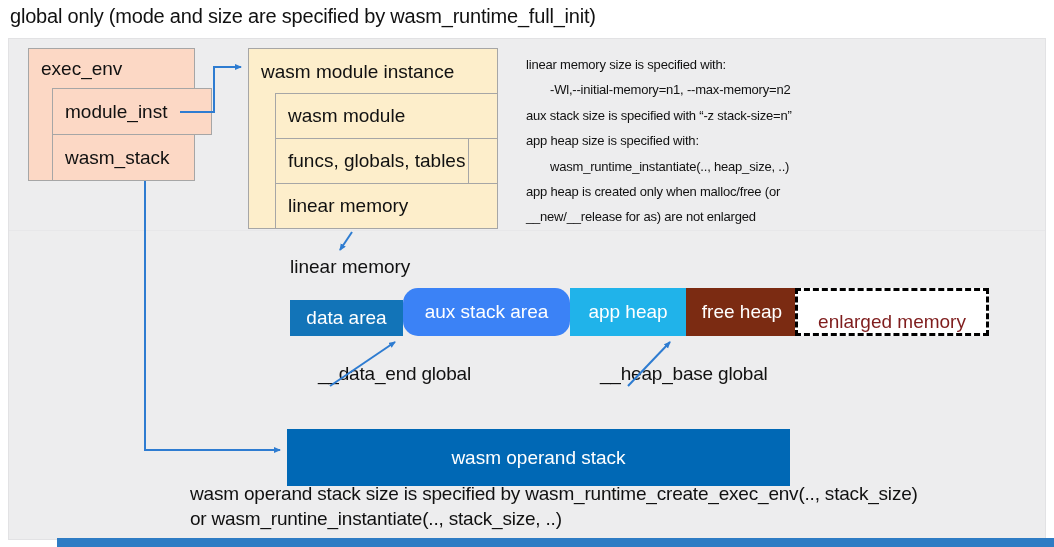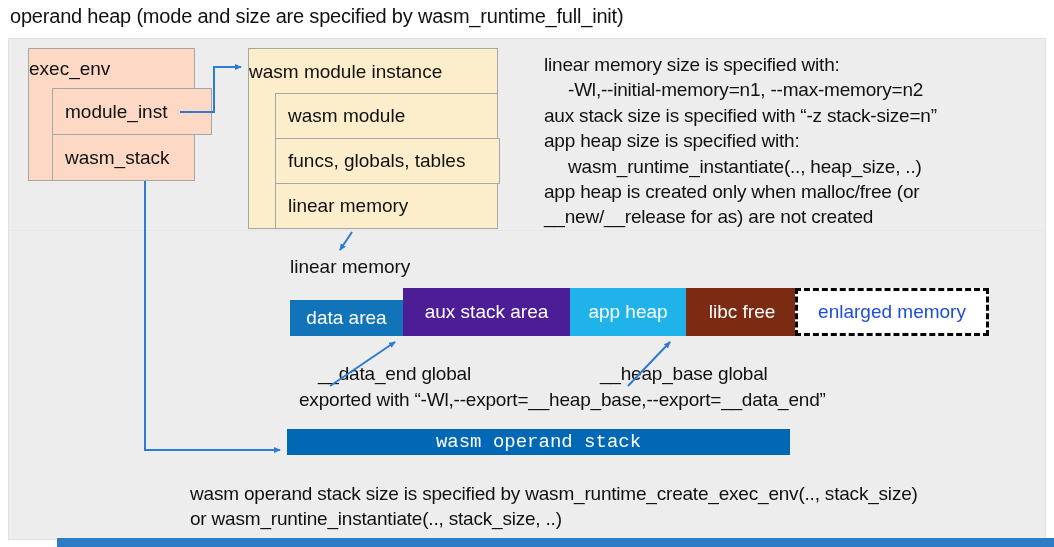--- a/index.html
+++ b/index.html
@@ -7,34 +7,34 @@
     position:relative;width:1054px;height:547px;overflow:hidden;
     font-family:"Liberation Sans", sans-serif;color:#111;background:#fff;
   }
   .abs{position:absolute;}
   #page-title{left:10px;top:5px;font-size:20px;letter-spacing:-0.2px;white-space:nowrap;}
   #panel{left:8px;top:38px;width:1038px;height:502px;background:#ededee;border:1px solid #e2e2e4;box-sizing:border-box;}
   #seam{left:9px;top:230px;width:1036px;height:1px;background:#e7e7e9;}
 
   
   .struct,.struct-row{box-sizing:border-box;border:1px solid #a6a6a6;font-size:19px;}
-  .struct-header{display:flex;align-items:center;white-space:nowrap;}
+  .struct-header{padding-left:12px;display:flex;align-items:center;white-space:nowrap;}
   #exec-env{left:28px;top:48px;width:167px;height:133px;}
   #exec-env .struct-header{height:40px;}
   #row-module-inst{left:52px;top:88px;width:160px;height:47px;}
   #row-wasm-stack{left:52px;top:134px;width:143px;height:47px;}
   #module-instance{left:248px;top:48px;width:250px;height:181px;}
   #module-instance .struct-header{height:45px;}
   #row-wasm-module{left:275px;top:93px;width:223px;height:46px;}
-  #row-funcs{left:275px;top:138px;width:225px;height:46px;}
+  #row-funcs{left:275px;top:138px;width:194px;height:46px;}
   #row-linear-memory{left:275px;top:183px;width:223px;height:46px;}
   .struct-row{display:flex;align-items:center;padding-left:12px;white-space:nowrap;}
 
   
-  #notes-right{left:544px;top:52px;font-size:19px;line-height:25.4px;letter-spacing:-0.2px;}
+  #notes-right{left:526px;top:52px;font-size:13px;line-height:25.4px;letter-spacing:-0.2px;}
   #notes-right .line{white-space:nowrap;}
   #notes-right .indent{padding-left:24px;}
 
   
   #lm-label{left:290px;top:256px;font-size:19px;}
   #lm-bar{left:290px;top:288px;height:48px;display:flex;}
   .seg{display:flex;align-items:center;justify-content:center;color:#fff;font-size:19px;white-space:nowrap;}
   #seg-data{width:113px;}
   #seg-aux{width:167px;}
   #seg-app{width:116px;}
@@ -43,37 +43,37 @@
     border:3px dashed #000;background:#fff;display:flex;align-items:center;justify-content:center;
     font-size:19px;white-space:nowrap;}
 
   
   .annot{font-size:19px;white-space:nowrap;letter-spacing:-0.2px;}
   #annot-data-end{left:318px;top:363px;}
   #annot-heap-base{left:600px;top:363px;}
   #annot-exported{left:299px;top:389px;}
 
   
-  #operand-stack{left:287px;top:429px;width:503px;height:26px;display:flex;align-items:center;justify-content:center;
-    color:#fff;font-size:19px;font-family:Liberation Mono, monospace;}
+  #operand-stack{left:287px;top:429px;width:503px;height:57px;display:flex;align-items:center;justify-content:center;
+    color:#fff;font-size:19px;}
 
   
   #notes-bottom{left:190px;top:481px;font-size:19px;line-height:25.4px;letter-spacing:-0.2px;}
   #notes-bottom .line{white-space:nowrap;}
 
   #bottom-bar{left:57px;top:538px;width:997px;height:9px;}
 
   #connectors{left:0;top:0;width:1054px;height:547px;pointer-events:none;}
 </style>
 </head>
 <body>
 
 <div id="stage">
 
-  <div id="page-title" class="abs">operand heap (mode and size are specified by wasm_runtime_full_init)</div>
+  <div id="page-title" class="abs">global only (mode and size are specified by wasm_runtime_full_init)</div>
 
   <div id="panel" class="abs" style="background-color: rgb(237, 237, 238);"></div>
   <div id="seam" class="abs"></div>
 
   <div id="exec-env" class="abs struct" style="background-color: rgb(252, 216, 197);">
     <div class="struct-header">exec_env</div>
   </div>
   <div id="row-module-inst" class="abs struct-row" style="background-color: rgb(252, 216, 197);">
     <span>module_inst</span>
   </div>
@@ -94,45 +94,44 @@
     <span>linear memory</span>
   </div>
 
   <div id="notes-right" class="abs">
     <div class="line">linear memory size is specified with:</div>
     <div class="line indent">-Wl,--initial-memory=n1, --max-memory=n2</div>
     <div class="line">aux stack size is specified with “-z stack-size=n”</div>
     <div class="line">app heap size is specified with:</div>
     <div class="line indent">wasm_runtime_instantiate(.., heap_size, ..)</div>
     <div class="line">app heap is created only when malloc/free (or</div>
-    <div class="line">__new/__release for as) are not created</div>
+    <div class="line">__new/__release for as) are not enlarged</div>
   </div>
 
   <div id="lm-label" class="abs">linear memory</div>
   <div id="lm-bar" class="abs">
     <div id="seg-data" class="seg" style="background-color: rgb(18, 116, 184); margin-top: 12px;">
       <span>data area</span>
     </div>
-    <div id="seg-aux" class="seg" style="background-color: #4c1d95;">
+    <div id="seg-aux" class="seg" style="background-color: #3b82f6; border-radius: 15px;">
       <span>aux stack area</span>
     </div>
     <div id="seg-app" class="seg" style="background-color: rgb(32, 179, 234);">
       <span>app heap</span>
     </div>
     <div id="seg-libc" class="seg" style="background-color: rgb(123, 43, 18);">
-      <span>libc free</span>
+      <span>free heap</span>
     </div>
   </div>
-  <div id="enlarged" class="abs" style="color: #1d4ed8;">
+  <div id="enlarged" class="abs" style="color: #7f1d1d; align-items: flex-end;">
     <span>enlarged memory</span>
   </div>
 
   <div id="annot-data-end" class="abs annot">__data_end global</div>
   <div id="annot-heap-base" class="abs annot">__heap_base global</div>
-  <div id="annot-exported" class="abs annot">exported with “-Wl,--export=__heap_base,--export=__data_end”</div>
 
   <div id="operand-stack" class="abs" style="background-color: rgb(0, 104, 181);">
     <span>wasm operand stack</span>
   </div>
 
   <div id="notes-bottom" class="abs">
     <div class="line">wasm operand stack size is specified by wasm_runtime_create_exec_env(.., stack_size)</div>
     <div class="line">or wasm_runtine_instantiate(.., stack_size, ..)</div>
   </div>
 

